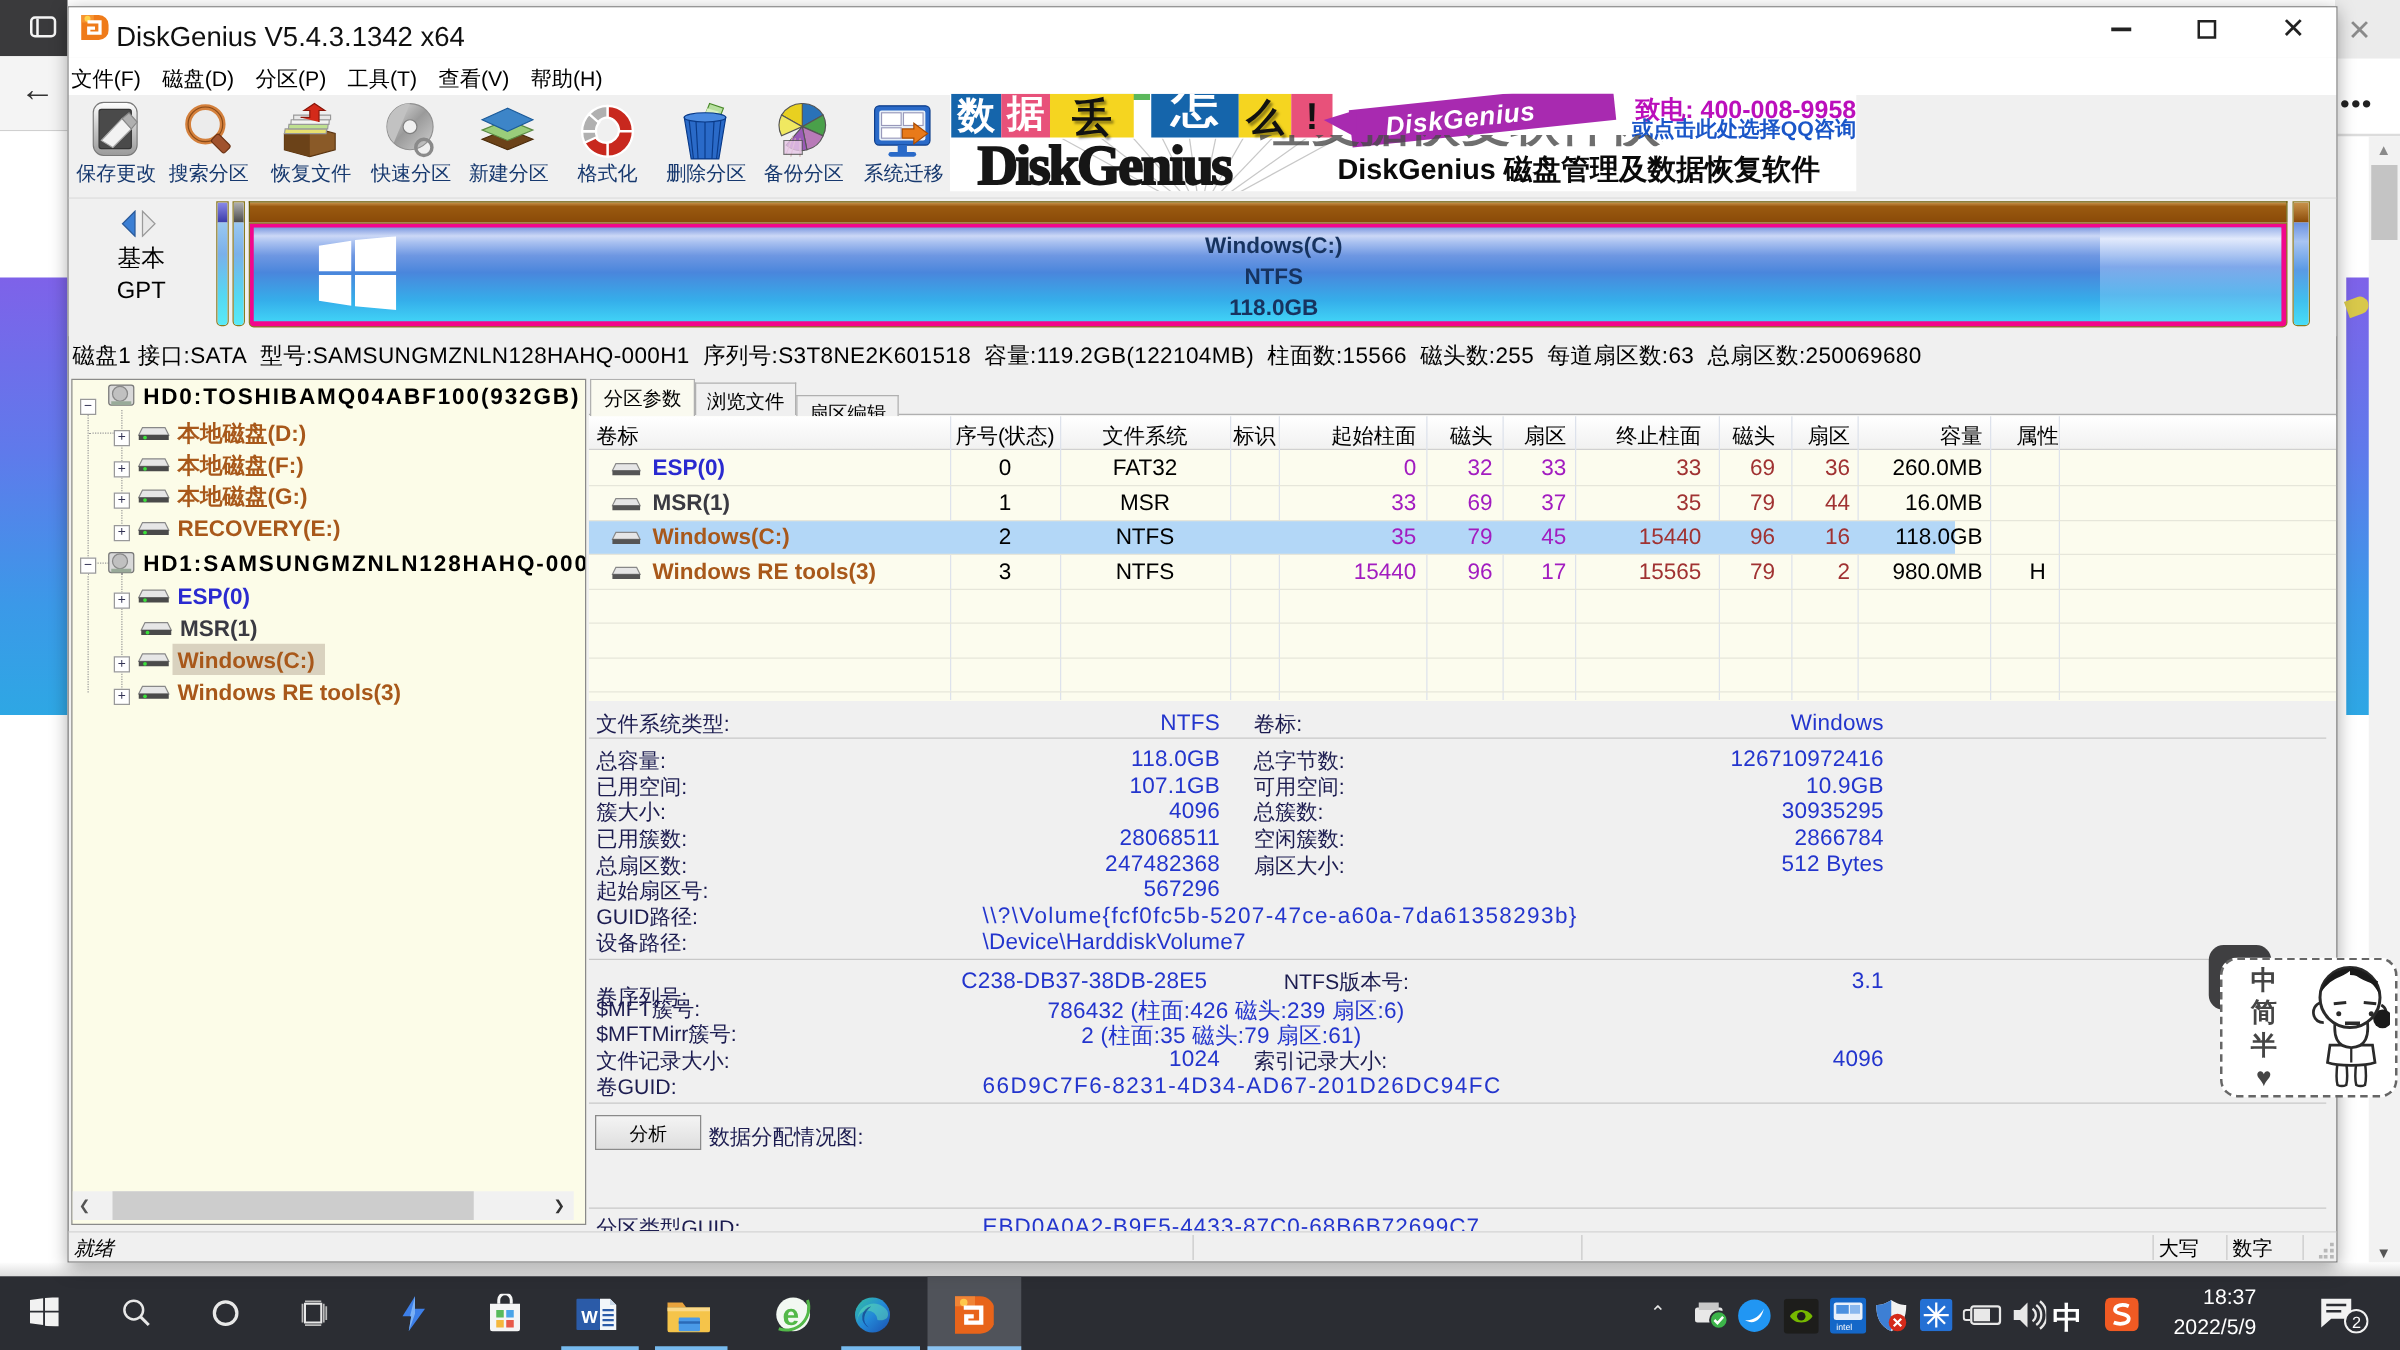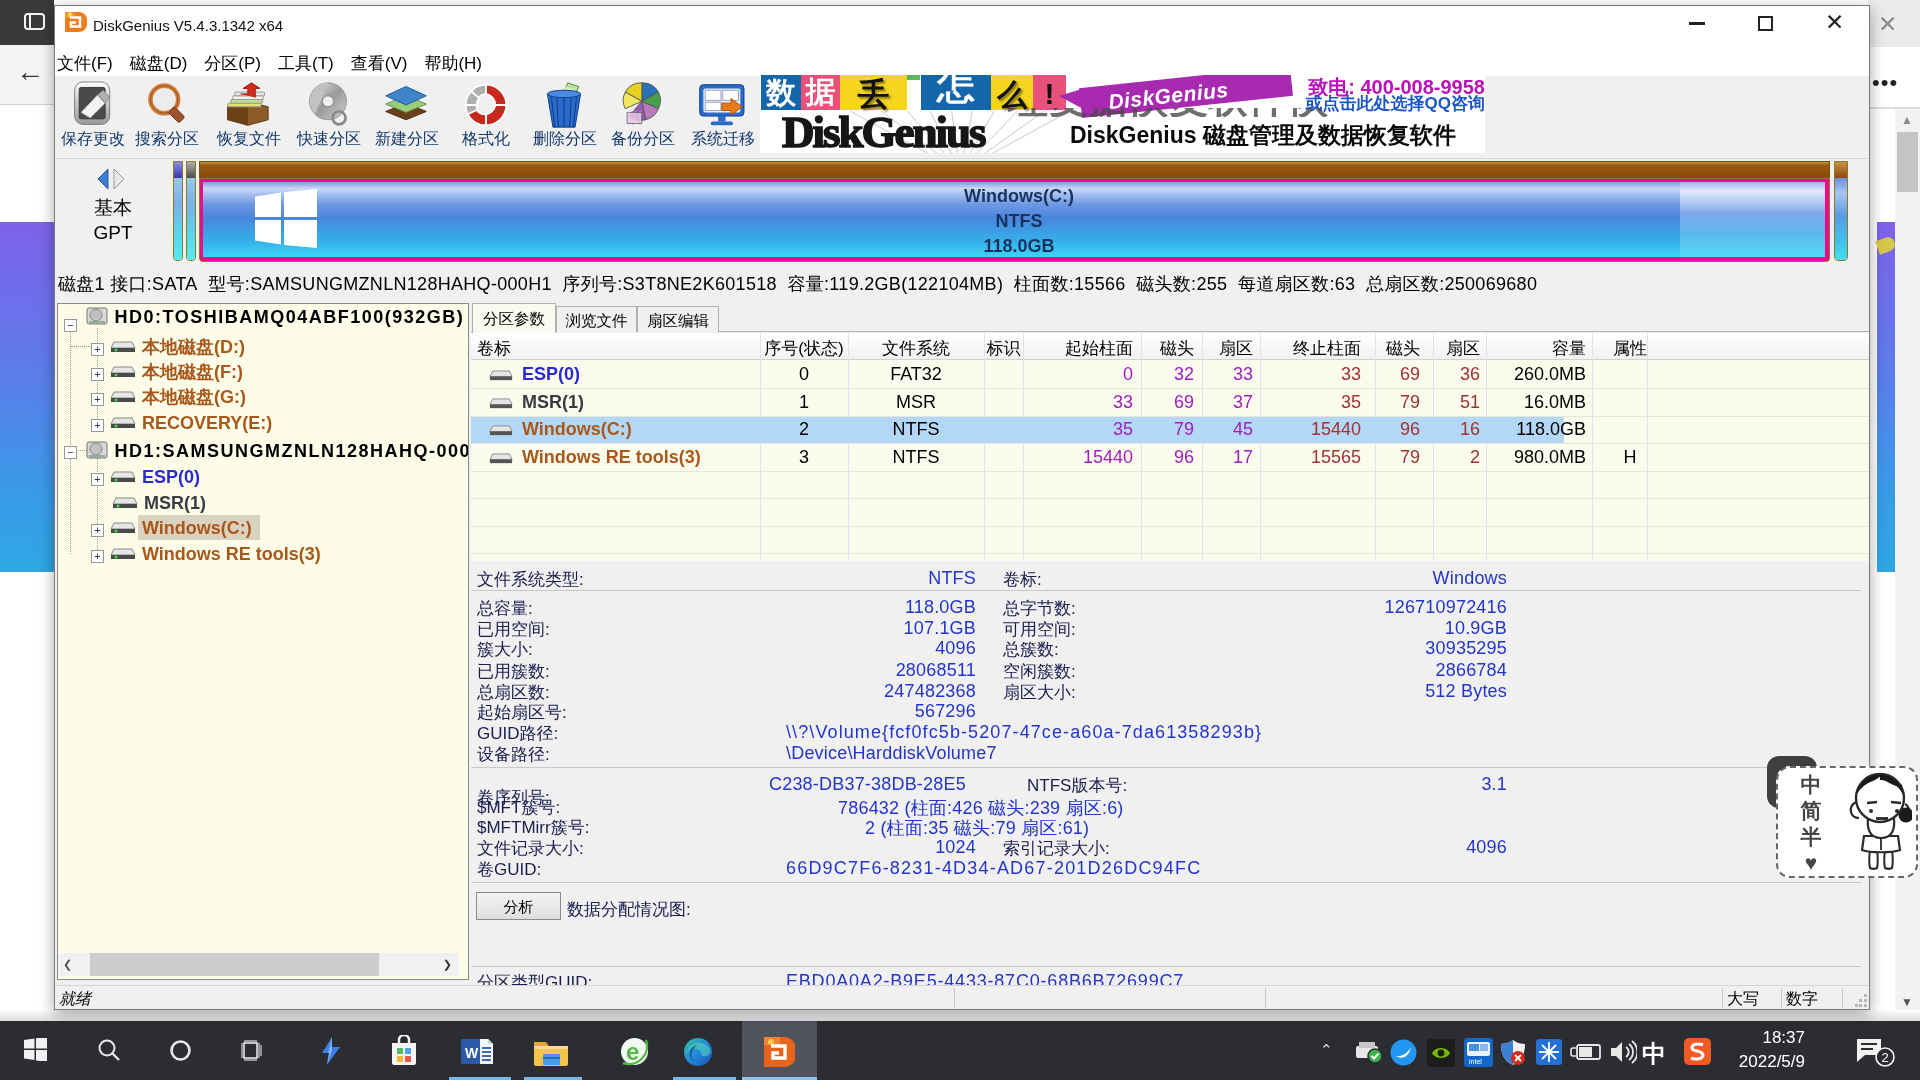--- a/index.html
+++ b/index.html
@@ -193,21 +193,21 @@
 
   <div class="abs" style="left:0;top:0;width:1814px;height:40px;background:#fff;"></div>
   <div class="abs" style="left:8px;top:4px;width:24px;height:24px;" id="appicon">
     <svg width="24" height="24" viewBox="0 0 24 24">
         <path d="M2 2 h14 a8 8 0 0 1 8 8 v4 a8 8 0 0 1 -8 8 h-14 z" fill="#ef7b1a"></path>
         <path d="M2 2 h10 v6 h-10 z" fill="#f9a03c" opacity="0.7"></path>
         <circle cx="7" cy="5" r="2.4" fill="#ffd24a"></circle>
         <path d="M7 7.5 h10 v9 h-9 v-4 h5" stroke="#fff" stroke-width="2.6" fill="none"></path>
       </svg>
   </div>
-  <div class="abs" style="left:38px;top:11px;font-size:15px;color:#101010;">DiskGenius V5.4.3.1342 x64</div>
+  <div class="abs" style="left:38px;top:11px;font-size:22px;color:#101010;">DiskGenius V5.4.3.1342 x64</div>
   <div class="abs" style="left:1634px;top:16px;width:16px;height:3px;background:#222;"></div>
   <div class="abs" style="left:1703px;top:10px;width:15px;height:15px;border:2px solid #222;"></div>
   <div class="abs" style="left:1770px;top:3px;width:26px;height:26px;font-size:23px;color:#222;">✕</div>
 
   <div class="abs" style="left:0;top:40px;width:1814px;height:30px;background:#fff;"></div>
   <div class="abs" style="left:0;top:70px;width:1814px;height:83px;background:#f0f0f0;border-bottom:1px solid #d9d9d9;" id="toolbar">
     <div class="tb" style="left:6px;">
         <svg viewBox="0 0 48 52">
           <defs>
             <linearGradient id="g1" x1="0" y1="0" x2="0" y2="1">
@@ -463,21 +463,21 @@
       <div class="abs" style="left:5px;top:5px;font-size:11px;color:#555;">❮</div>
       <div class="abs" style="left:32px;top:0px;width:289px;height:23px;background:#cdcdcd;"></div>
       <div class="abs" style="right:7px;top:5px;font-size:11px;color:#333;">❯</div>
     </div>
   </div>
 
   <div class="abs" style="left:416px;top:297px;width:1398px;height:682px;overflow:hidden;" id="right">
 
     <div class="abs" style="left:0;top:0;width:1398px;height:29px;background:#f0f0f0;border-bottom:1px solid #b0b0b0;"></div>
     <div class="abs" style="left:85px;top:3px;width:81px;height:26px;background:#f0f0f0;border:1px solid #b0b0b0;border-bottom:0;text-align:center;font-size:15.5px;padding-top:4px;">浏览文件</div>
-    <div class="abs" style="left:166px;top:3px;width:82px;height:26px;background:#f0f0f0;border:1px solid #b0b0b0;border-bottom:0;text-align:center;font-size:15.5px;padding-top:4px;">扇区编辑</div>
+    <div class="abs" style="left:166px;top:13px;width:82px;height:26px;background:#f0f0f0;border:1px solid #b0b0b0;border-bottom:0;text-align:center;font-size:15.5px;padding-top:4px;">扇区编辑</div>
     <div class="abs" style="left:1px;top:0px;width:84px;height:30px;background:#fafaf0;border:1px solid #b0b0b0;border-bottom:0;text-align:center;font-size:15.5px;padding-top:5px;">分区参数</div>
 
     <div class="abs" style="left:0;top:30px;width:1398px;height:228px;background:#fcfcee;" id="tbl">
       <div class="abs" style="left:0;top:0;width:1398px;height:27px;background:linear-gradient(180deg,#ffffff,#f1f1f1);border-bottom:1px solid #d0d0d0;">
         <div class="hcell" style="left:6px;">卷标</div>
         <div class="hcell" style="left:289px;width:88px;text-align:center;">序号(状态)</div>
         <div class="hcell" style="left:377px;width:136px;text-align:center;">文件系统</div>
         <div class="hcell" style="left:513px;width:39px;text-align:center;">标识</div>
         <div class="hcell" style="left:552px;width:110px;text-align:right;">起始柱面</div>
         <div class="hcell" style="left:662px;width:61px;text-align:right;">磁头</div>
@@ -531,21 +531,21 @@
             <path d="M1 8 L25 8 L25 12 L1 12 z" fill="#555"></path>
           </svg>
           <b style="position:absolute;left:51px;color:#3a3a42;">MSR(1)</b>
           <span class="c" style="left:289px;width:88px;text-align:center;">1</span>
           <span class="c" style="left:377px;width:136px;text-align:center;">MSR</span>
           <span class="sn" style="left:552px;width:110px;">33</span>
           <span class="sn" style="left:662px;width:61px;">69</span>
           <span class="sn" style="left:723px;width:59px;">37</span>
           <span class="en" style="left:782px;width:108px;">35</span>
           <span class="en" style="left:890px;width:59px;">79</span>
-          <span class="en" style="left:949px;width:60px;">51</span>
+          <span class="en" style="left:949px;width:60px;">44</span>
           <span class="c" style="left:1009px;width:106px;text-align:right;">16.0MB</span>
         </div>
       <div class="row" style="top:83px;">
           <svg class="pic2" width="24" height="14" viewBox="0 0 26 15">
             <path d="M4 2 L22 2 L25 8 L1 8 z" fill="#e6e6e6" stroke="#888"></path>
             <path d="M1 8 L25 8 L25 12 L1 12 z" fill="#555"></path>
           </svg>
           <b style="position:absolute;left:51px;color:#a8581a;">Windows(C:)</b>
           <span class="c" style="left:289px;width:88px;text-align:center;">2</span>
           <span class="c" style="left:377px;width:136px;text-align:center;">NTFS</span>

